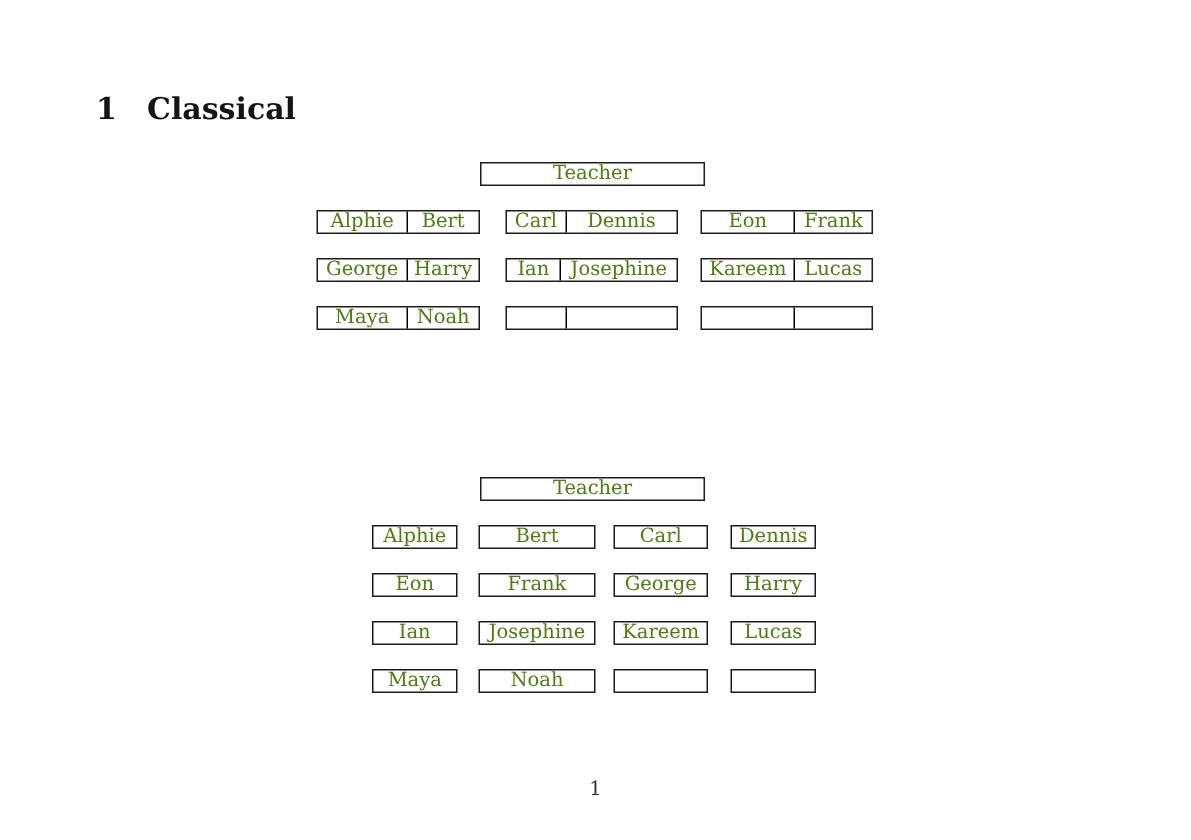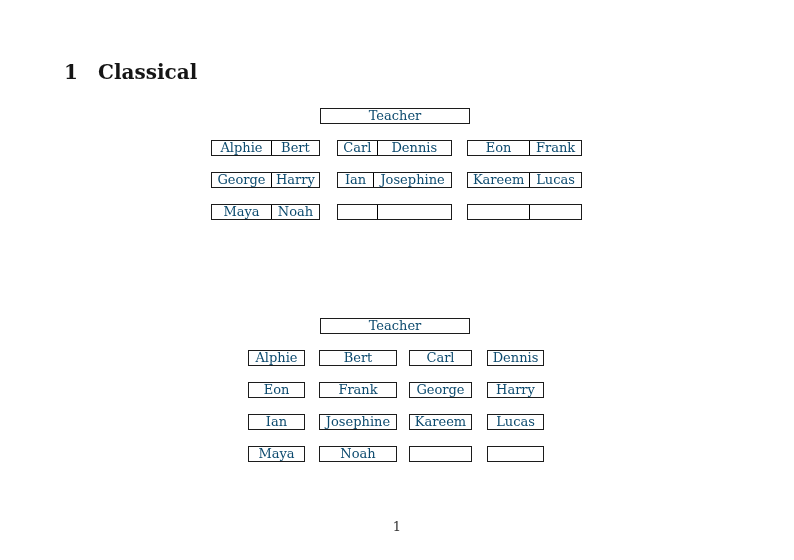--- a/index.html
+++ b/index.html
@@ -15,21 +15,21 @@
   .heading .num{display:inline-block;min-width:34px;}
   .h-classical{top:60px;}
   .h-distributed{top:270px;}
 
   .box,.desk,.seat{
     position:absolute;height:16px;box-sizing:border-box;
     border:1px solid #1c1c1c;background:#fff;
   }
   .box,.seat{display:flex;align-items:center;justify-content:center;}
   .desk{display:flex;}
-  .box span,.seat span,.cell{font-size:13px;line-height:14px;color:#0c4a6e;}
+  .box span,.seat span,.cell{font-size:13px;line-height:14px;color:#4d7c0f;}
   .cell{
     display:flex;align-items:center;justify-content:center;
     height:100%;box-sizing:border-box;overflow:hidden;white-space:nowrap;
   }
   .cell.left{border-right:1.5px solid #000;}
   .cell.right{flex:1;}
 
   
   .teacher1{left:320px;top:108px;width:150px;}
   .teacher2{left:320px;top:318px;width:150px;}

